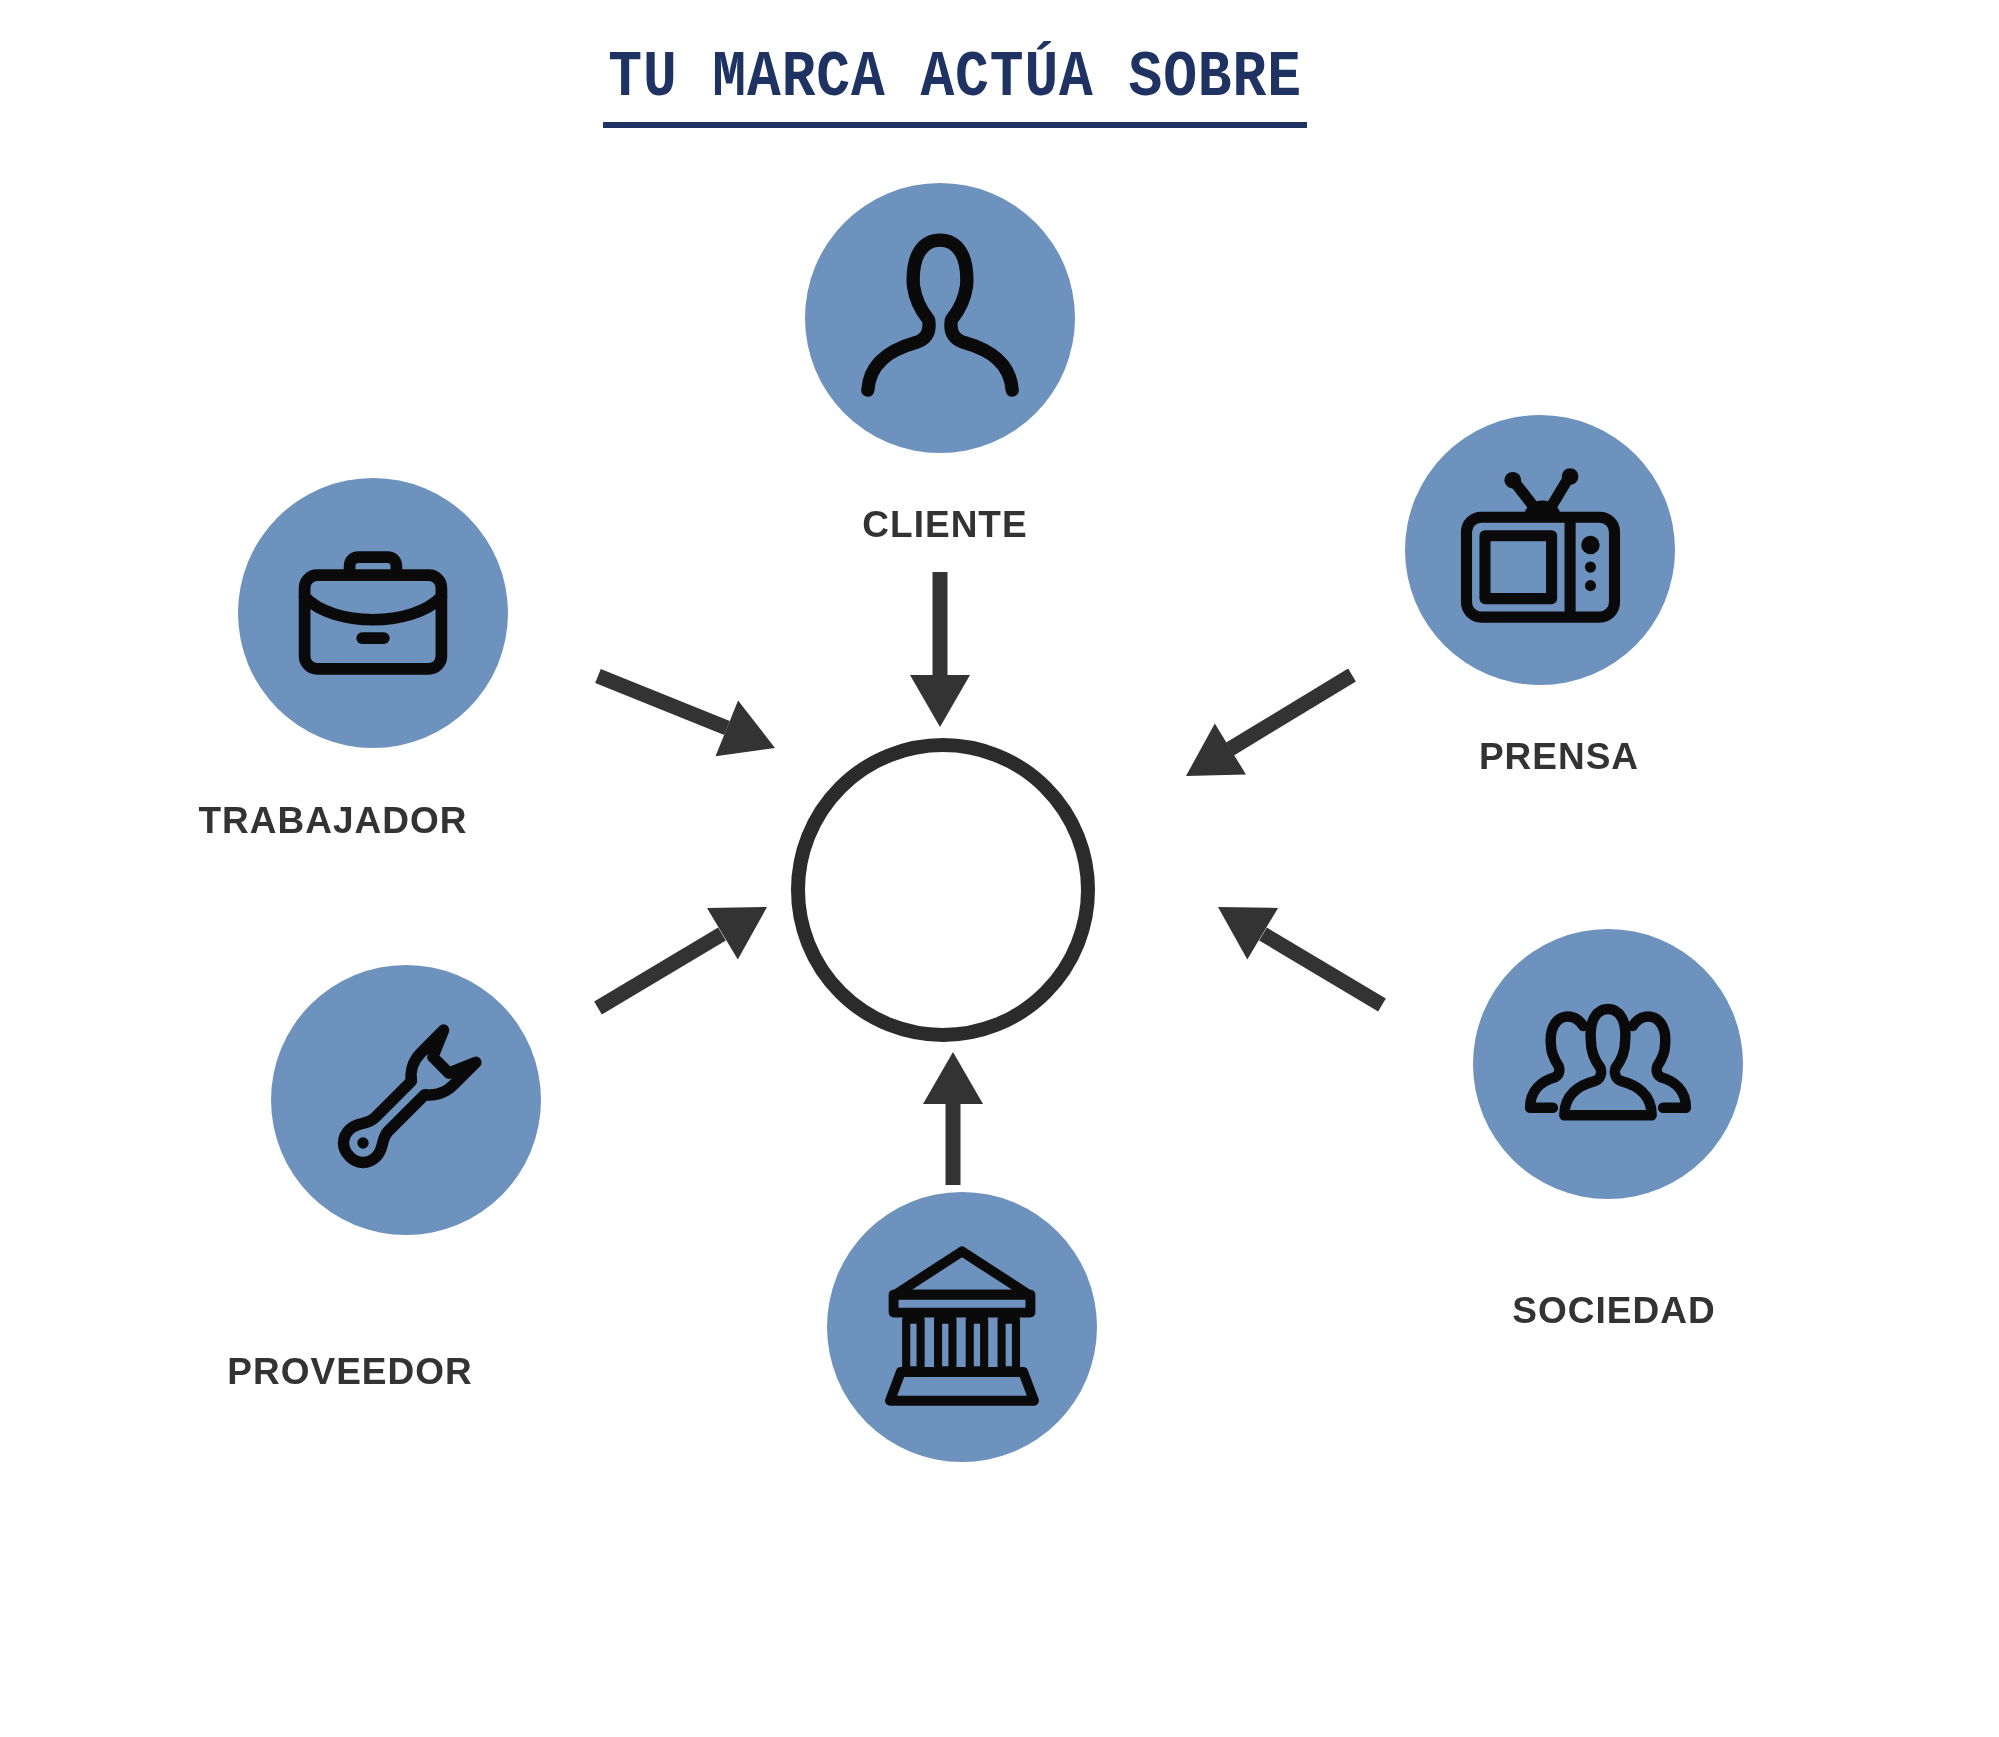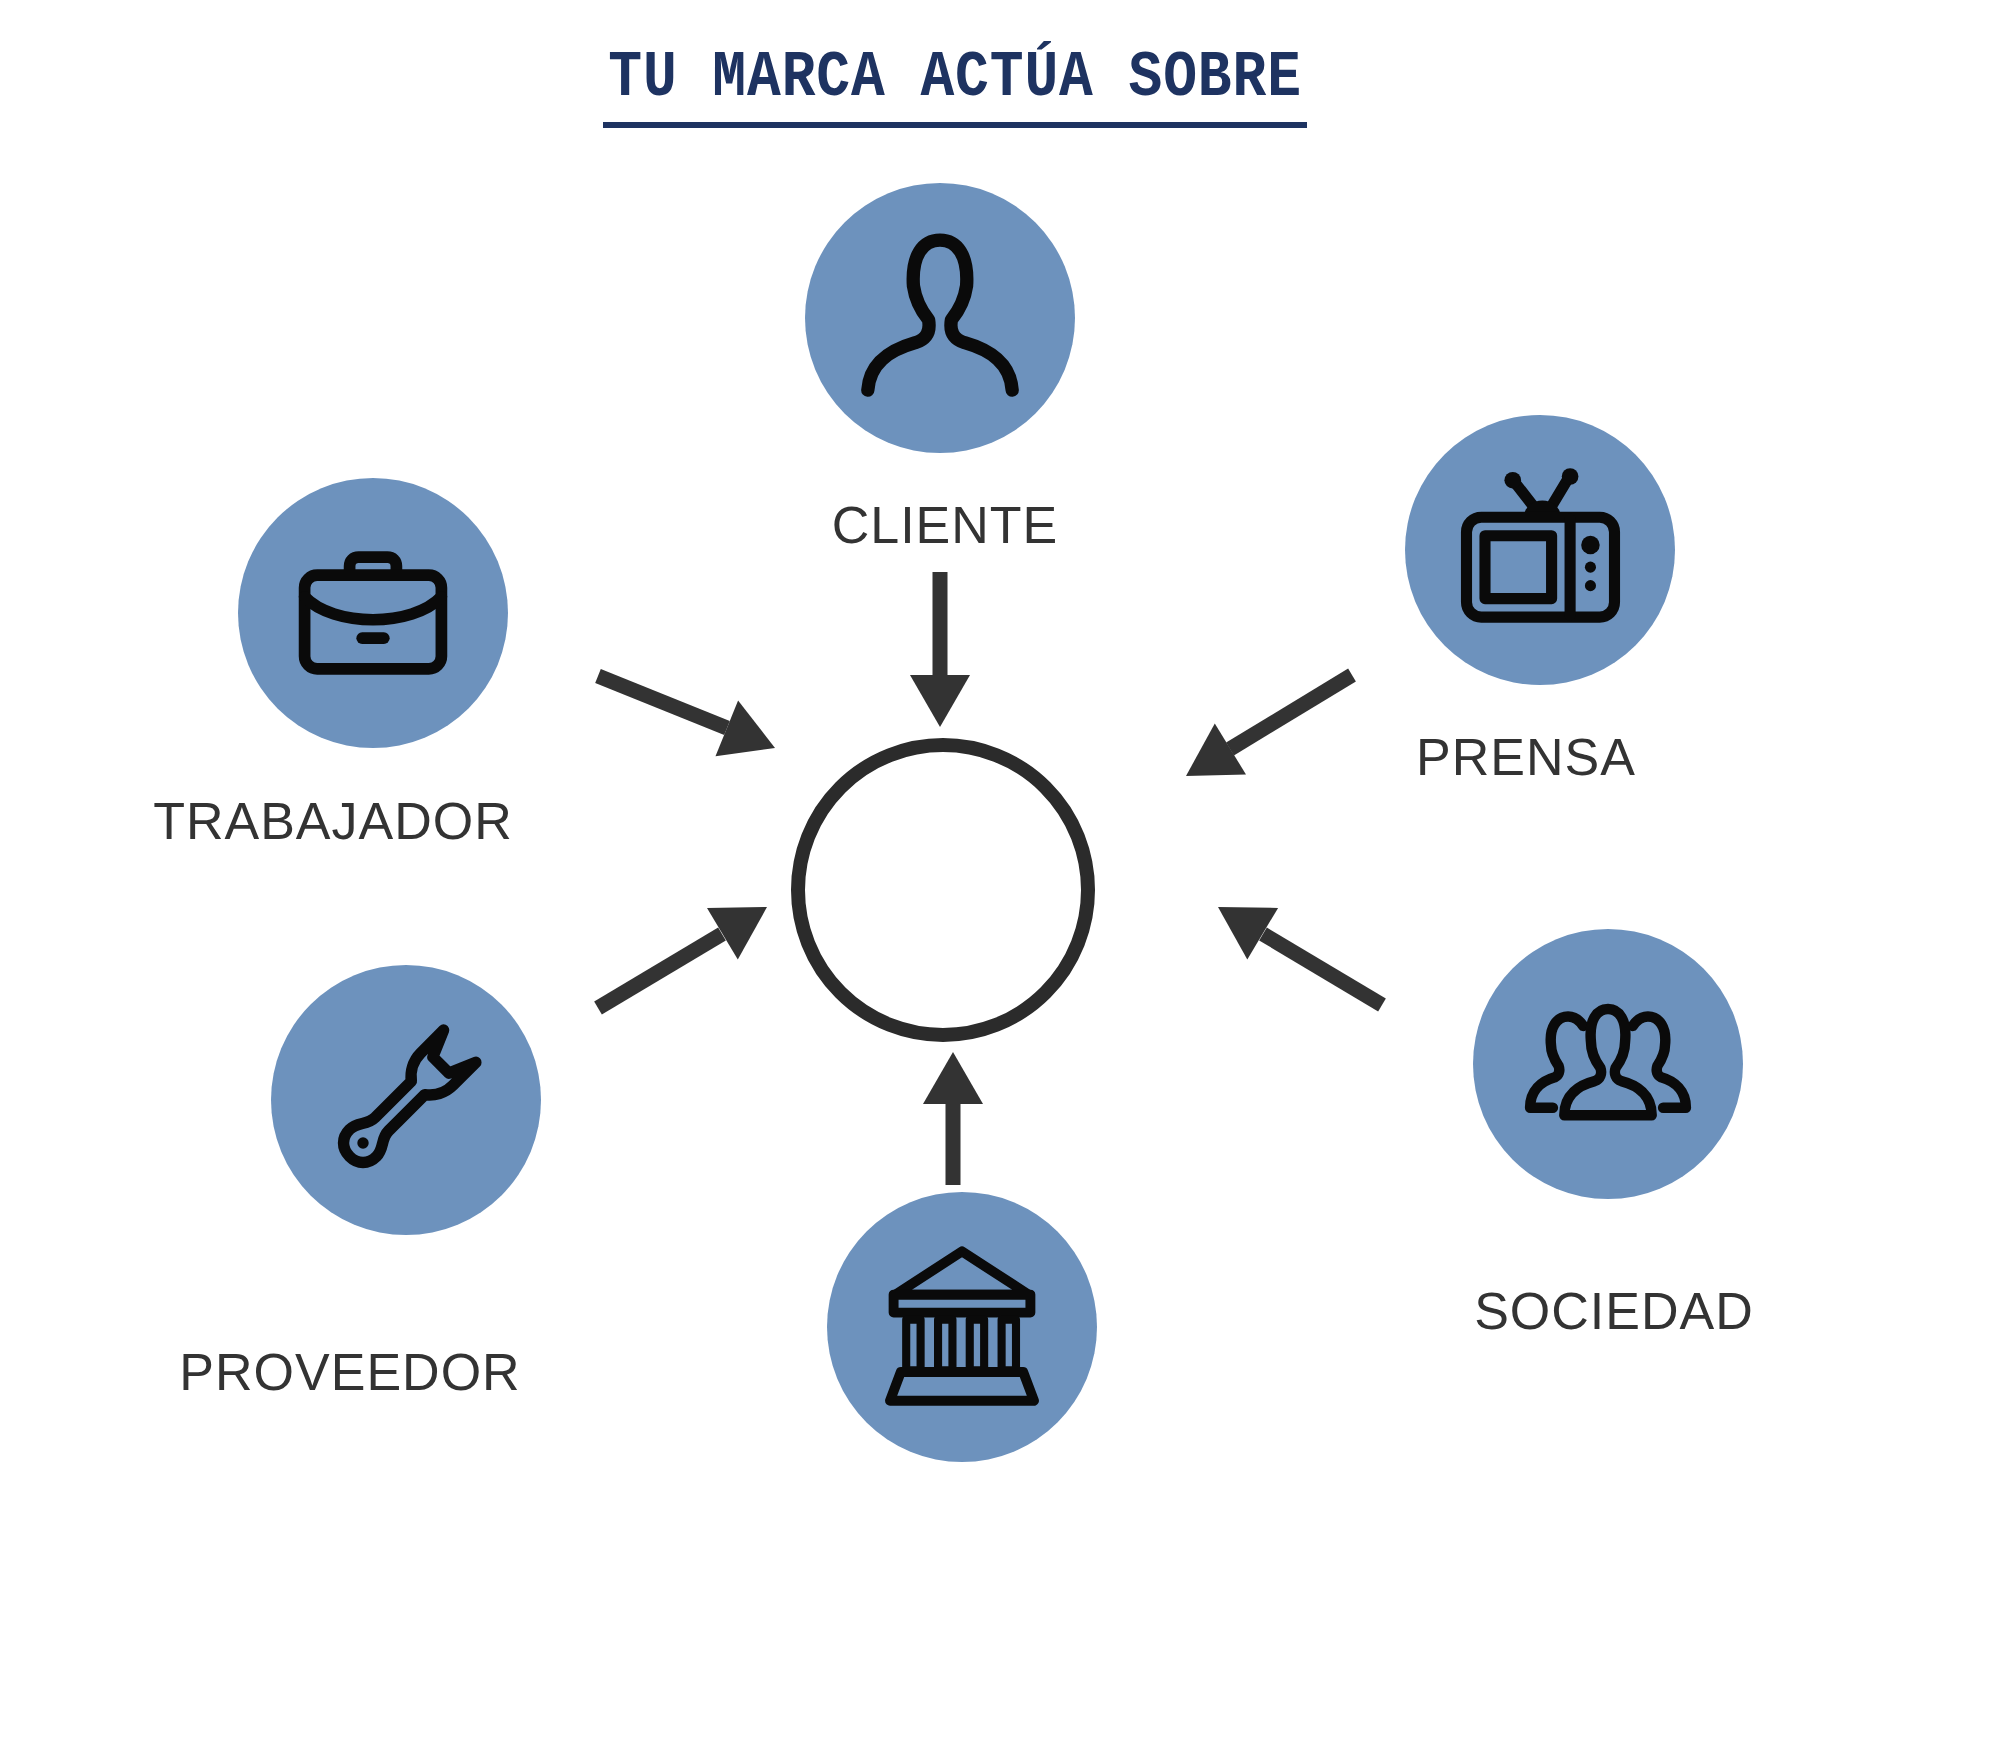--- a/index.html
+++ b/index.html
@@ -50,22 +50,22 @@
     border-radius:50%;
     background:var(--node-circle);
     display:flex;
     align-items:center;
     justify-content:center;
     color:var(--icon-stroke);
   }
   .node svg{display:block;}
   .node-label{
     position:absolute;
-    font-size:52px;
-    font-weight:normal;
+    font-size:37px;
+    font-weight:bold;
     letter-spacing:1px;
     color:var(--label-text);
     text-align:center;
     line-height:66px;
   }
   .center-circle{
     position:absolute;
     left:791px; top:738px;
     width:304px; height:304px;
     border-radius:50%;
@@ -82,21 +82,21 @@
   
   .n-cliente{left:805px; top:183px;}
   .n-trabajador{left:238px; top:478px;}
   .n-prensa{left:1405px; top:415px;}
   .n-proveedor{left:271px; top:965px;}
   .n-sociedad{left:1473px; top:929px;}
   .n-instituciones{left:827px; top:1192px;}
   
   .l-cliente{left:745px; top:492px; width:400px;}
   .l-trabajador{left:83px; top:788px; width:500px;}
-  .l-prensa{left:1326px; top:724px; width:400px;}
+  .l-prensa{left:1359px; top:724px; width:400px;}
   .l-proveedor{left:100px; top:1311px; width:500px;margin-top:28px;}
   .l-sociedad{left:1364px; top:1278px; width:500px;}
   .l-instituciones{left:665px; top:1530px; width:600px;}
 </style>
 </head>
 <body>
 
 <div class="canvas">
 
   <div class="title">

